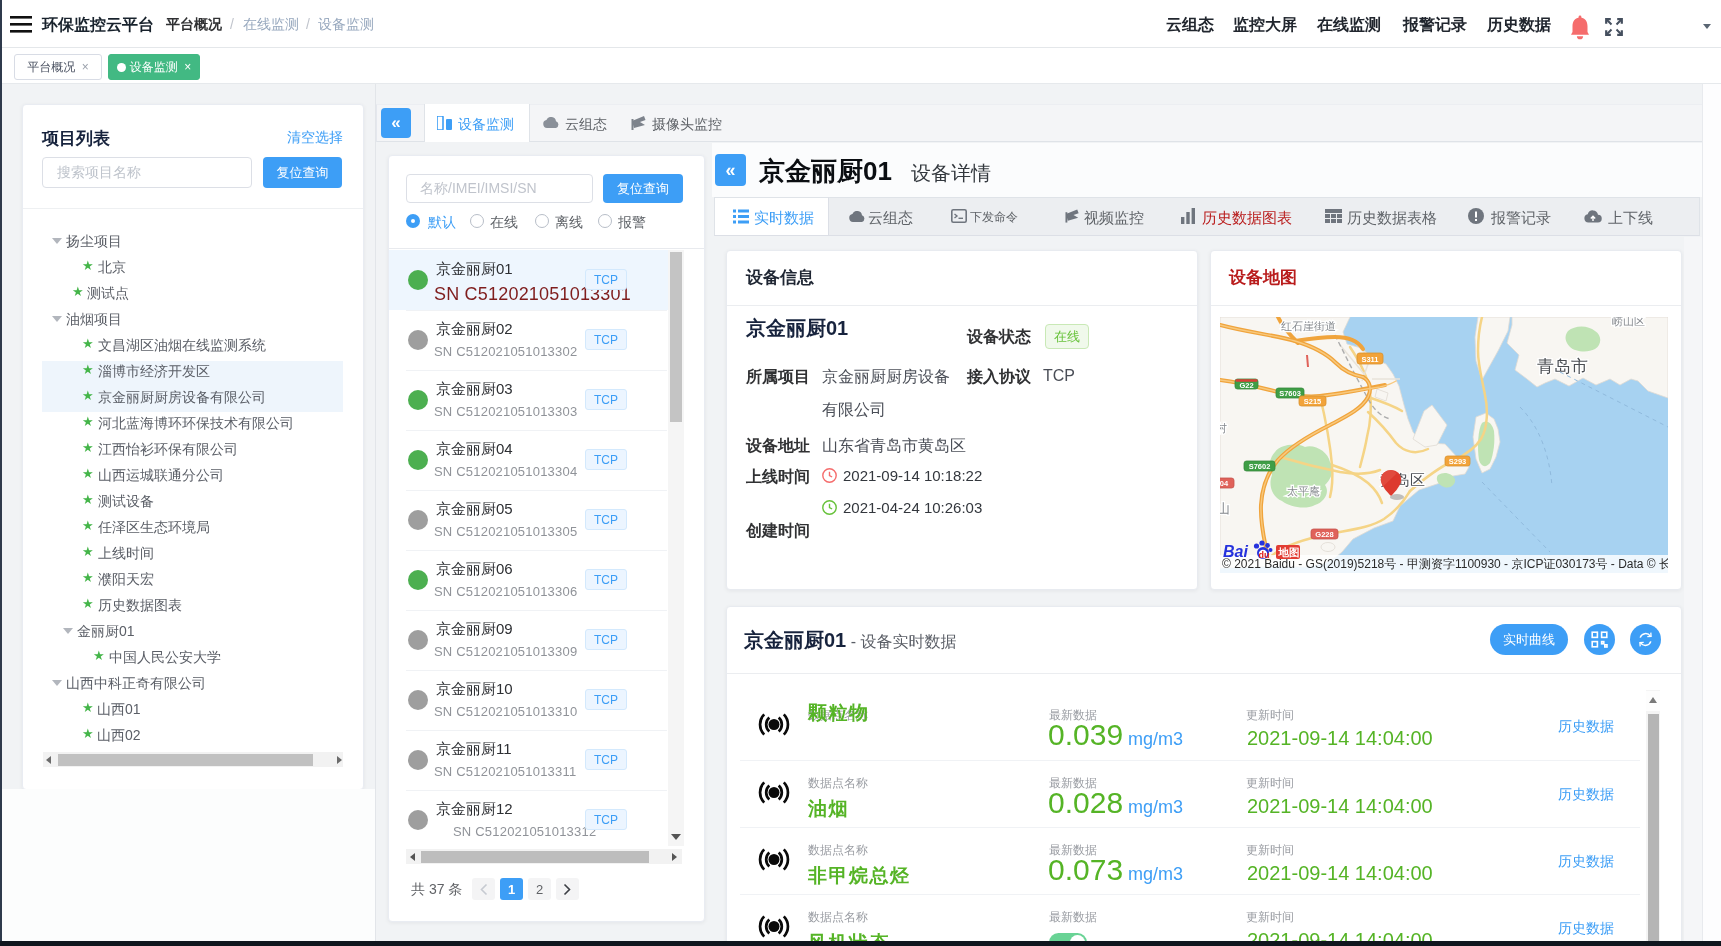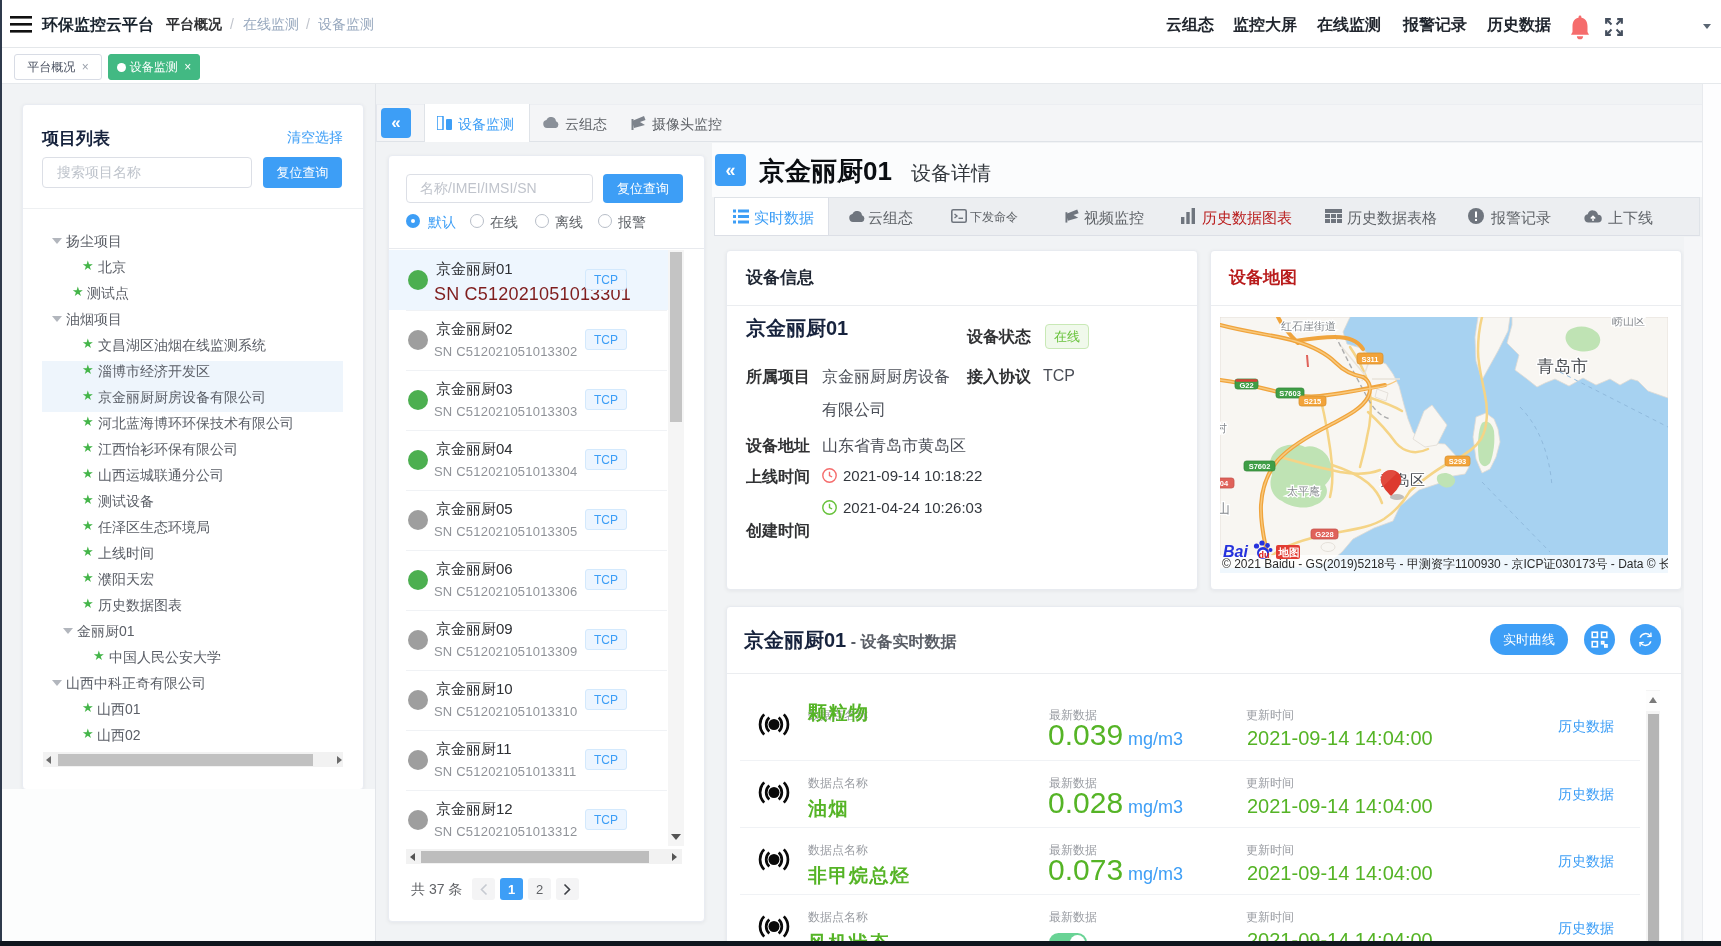--- a/index.html
+++ b/index.html
@@ -177,21 +177,21 @@
 <div class="a" style="left:434px;top:704px;font-size:13px;color:#909399;letter-spacing:.2px">SN C512021051013310</div>
 <div class="a" style="left:585px;top:689px;width:42px;height:21px;background:#ecf5ff;border:1px solid #d3e9fd;border-radius:3px;color:#3d9ef6;font-size:12px;display:flex;align-items:center;justify-content:center">TCP</div>
 <div class="a" style="left:406px;top:730px;width:261px;height:1px;background:#f0f2f5"></div>
 <div class="a" style="left:408px;top:750px;width:20px;height:20px;border-radius:50%;background:#9e9e9e"></div>
 <div class="a" style="left:436px;top:740px;font-size:15px;color:#2d2f33">京金丽厨11</div>
 <div class="a" style="left:434px;top:764px;font-size:13px;color:#909399;letter-spacing:.2px">SN C512021051013311</div>
 <div class="a" style="left:585px;top:749px;width:42px;height:21px;background:#ecf5ff;border:1px solid #d3e9fd;border-radius:3px;color:#3d9ef6;font-size:12px;display:flex;align-items:center;justify-content:center">TCP</div>
 <div class="a" style="left:406px;top:790px;width:261px;height:1px;background:#f0f2f5"></div>
 <div class="a" style="left:408px;top:810px;width:20px;height:20px;border-radius:50%;background:#9e9e9e"></div>
 <div class="a" style="left:436px;top:800px;font-size:15px;color:#2d2f33">京金丽厨12</div>
-<div class="a" style="left:434px;top:824px;font-size:13px;color:#909399;letter-spacing:.2px">SN C512021051013312</div>
+<div class="a" style="left:453px;top:824px;font-size:13px;color:#909399;letter-spacing:.2px">SN C512021051013312</div>
 <div class="a" style="left:585px;top:809px;width:42px;height:21px;background:#ecf5ff;border:1px solid #d3e9fd;border-radius:3px;color:#3d9ef6;font-size:12px;display:flex;align-items:center;justify-content:center">TCP</div>
 
 <div class="a" style="left:668px;top:250px;width:16px;height:596px;background:#f5f5f5"></div>
 <div class="a" style="left:670px;top:252px;width:12px;height:170px;background:#c4c4c4"></div>
 <div class="a" style="left:671px;top:834px;width:0;height:0;border-left:5px solid transparent;border-right:5px solid transparent;border-top:6px solid #555"></div>
 
 <div class="a" style="left:406px;top:849px;width:276px;height:15px;background:#f2f2f2"></div>
 <div class="a" style="left:410px;top:853px;width:0;height:0;border-top:4px solid transparent;border-bottom:4px solid transparent;border-right:5px solid #555"></div>
 <div class="a" style="left:672px;top:853px;width:0;height:0;border-top:4px solid transparent;border-bottom:4px solid transparent;border-left:5px solid #555"></div>
 <div class="a" style="left:421px;top:850.5px;width:228px;height:12px;background:#bdbdbd"></div>
@@ -406,21 +406,21 @@
         <circle cx="47.5" cy="228.5" r="2.4" fill="#2632dd"></circle>
         <circle cx="50.5" cy="233" r="2" fill="#2632dd"></circle>
 <circle cx="43" cy="237" r="4.2" fill="#fff"></circle>
 <text x="38.5" y="240.5" font-size="9" font-weight="bold" fill="#e0201d" font-family="Liberation Sans,sans-serif">du</text>
 <rect x="56" y="228" width="24" height="14" rx="2" fill="#e23d33"></rect>
 <text x="58.5" y="239" font-size="10.5" font-weight="bold" fill="#fff" font-family="Liberation Sans,sans-serif">地图</text>
 </g>
 </svg>
 
 <div class="card" style="left:726px;top:606px;width:956px;height:400px;border-color:#e8ebf0"></div>
-<div class="a" style="left:744px;top:627px;font-size:20px;font-weight:bold;color:#17233d">京金丽厨01<span style="font-weight:bold;font-size:16px;color:#5a5e66"> - 设备实时数据</span></div>
+<div class="a" style="left:744px;top:627px;font-size:20px;font-weight:bold;color:#17233d">京金丽厨01<span style="font-weight:normal;font-size:16px;color:#5a5e66"> - 设备实时数据</span></div>
 <div class="a" style="left:1490px;top:624px;width:78px;height:31px;background:#3d9ef6;border-radius:16px;color:#fff;font-size:13px;display:flex;align-items:center;justify-content:center">实时曲线</div>
 <div class="a" style="left:1584px;top:624px;width:31px;height:31px;border-radius:50%;background:#3d9ef6"></div>
 <svg class="a" style="left:1591px;top:631px" width="17" height="17" viewBox="0 0 17 17" fill="none" stroke="#fff" stroke-width="1.6">
       <rect x="1.2" y="1.2" width="5.2" height="5.2"></rect>
       <rect x="10.6" y="1.2" width="5.2" height="5.2"></rect>
       <rect x="1.2" y="10.6" width="5.2" height="5.2"></rect>
       <rect x="10.6" y="10.6" width="2.2" height="2.2"></rect>
       <rect x="13.8" y="13.8" width="2.2" height="2.2"></rect>
     </svg>
 <div class="a" style="left:1630px;top:624px;width:31px;height:31px;border-radius:50%;background:#3d9ef6"></div>

